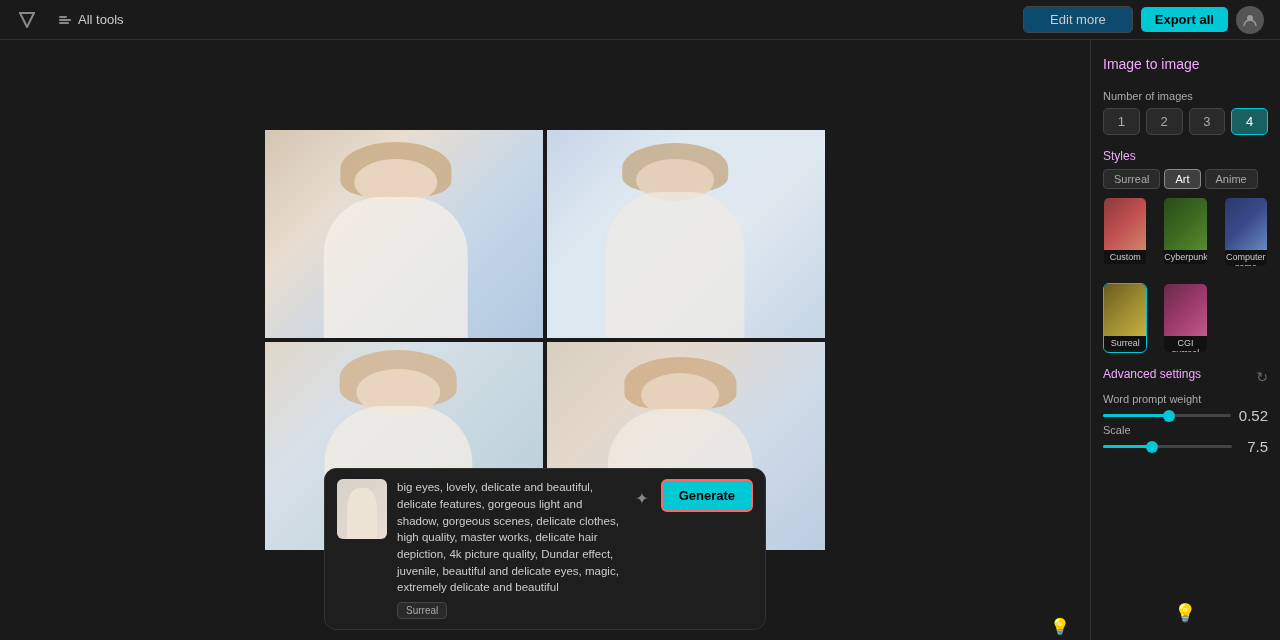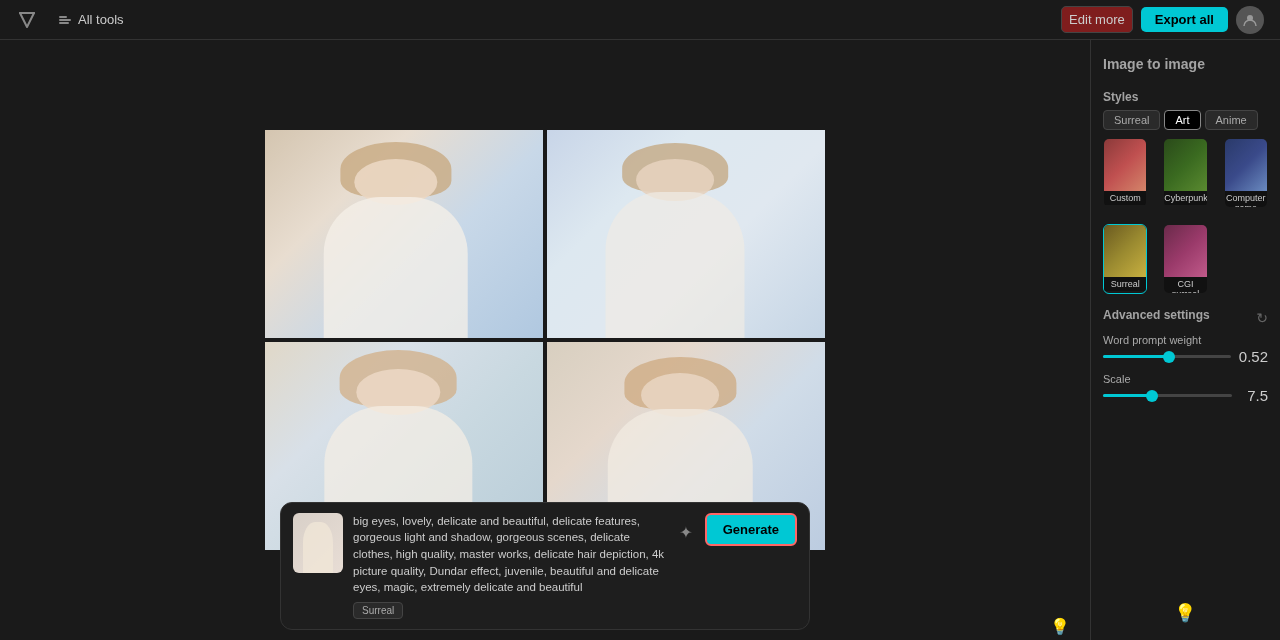--- a/index.html
+++ b/index.html
@@ -52,24 +52,24 @@
       cursor: pointer;
       padding: 4px 8px;
       border-radius: 4px;
     }
     .topbar-right {
       display: flex;
       align-items: center;
       gap: 8px;
     }
     .edit-more-btn {
-      background: #7f1d1d;
+      background: #0c4a6e;
       border: 1px solid #444;
       color: #ccc;
-      padding: 5px 7px;
+      padding: 5px 26px;
       border-radius: 5px;
       font-size: 13px;
       cursor: pointer;
     }
     .export-all-btn {
       background: #00c8d4;
       border: none;
       color: #000;
       padding: 5px 14px;
       border-radius: 5px;
@@ -163,21 +163,21 @@
       background: rgba(200,160,120,0.7);
       border-radius: 50% 50% 30% 30%;
     }
 
     
     .prompt-bar {
       position: absolute;
       bottom: 10px;
       left: 50%;
       transform: translateX(-50%);
-      width: 530px;
+      width: 442px;
       background: #1e1e1e;
       border-radius: 12px;
       padding: 10px 12px;
       display: flex;
       align-items: flex-start;
       gap: 10px;
       border: 1px solid #333;
     }
     .prompt-thumbnail {
       width: 50px;
@@ -251,22 +251,22 @@
       padding: 16px 12px;
       display: flex;
       flex-direction: column;
       gap: 14px;
       overflow-y: auto;
       flex-shrink: 0;
     }
 
     .panel-section-title {
       font-size: 14px;
-      font-weight: 700;
-      color: #a3a3a3;
+      font-weight: 400;
+      color: #f0abfc;
       margin-bottom: 4px;
     }
 
     
     .num-images-row {
       display: flex;
       gap: 6px;
     }
     .num-btn {
       flex: 1;
@@ -294,21 +294,21 @@
     .style-tab {
       padding: 3px 10px;
       border-radius: 4px;
       border: 1px solid #444;
       background: #2a2a2a;
       color: #aaa;
       font-size: 11px;
       cursor: pointer;
     }
     .style-tab.active {
-      background: #000000;
+      background: #404040;
       border-color: #888;
       color: #fff;
     }
 
     .styles-grid {
       display: grid;
       grid-template-columns: 1fr 1fr 1fr;
       gap: 16px;
     }
     .style-card {
@@ -350,21 +350,20 @@
     }
     .refresh-icon {
       color: #666;
       font-size: 14px;
       cursor: pointer;
     }
 
     .slider-section {
       display: flex;
       flex-direction: column;
-      gap: 8px;
     }
     .slider-label {
       font-size: 11px;
       color: #aaa;
       margin-bottom: 2px;
     }
     .slider-row {
       display: flex;
       align-items: center;
       gap: 8px;
@@ -477,20 +476,29 @@
       <span style="color:#444;font-size:16px;">💡</span>
     </div>
   </div>
 
   <div class="right-panel">
 
     <div>
       <div class="panel-section-title">Image to image</div>
     </div>
 
+    <div>
+      <div class="panel-section-title" style="font-size:11px;color:#aaa;font-weight:400;margin-bottom:6px;">Number of images</div>
+      <div class="num-images-row">
+        <button class="num-btn">1</button>
+        <button class="num-btn">2</button>
+        <button class="num-btn">3</button>
+        <button class="num-btn active">4</button>
+      </div>
+    </div>
 
     <div>
       <div class="panel-section-title" style="font-size:12px;margin-bottom:6px;">Styles</div>
       <div class="styles-tabs">
         <button class="style-tab">Surreal</button>
         <button class="style-tab active">Art</button>
         <button class="style-tab">Anime</button>
       </div>
       <div class="styles-grid">
         <div class="style-card">

